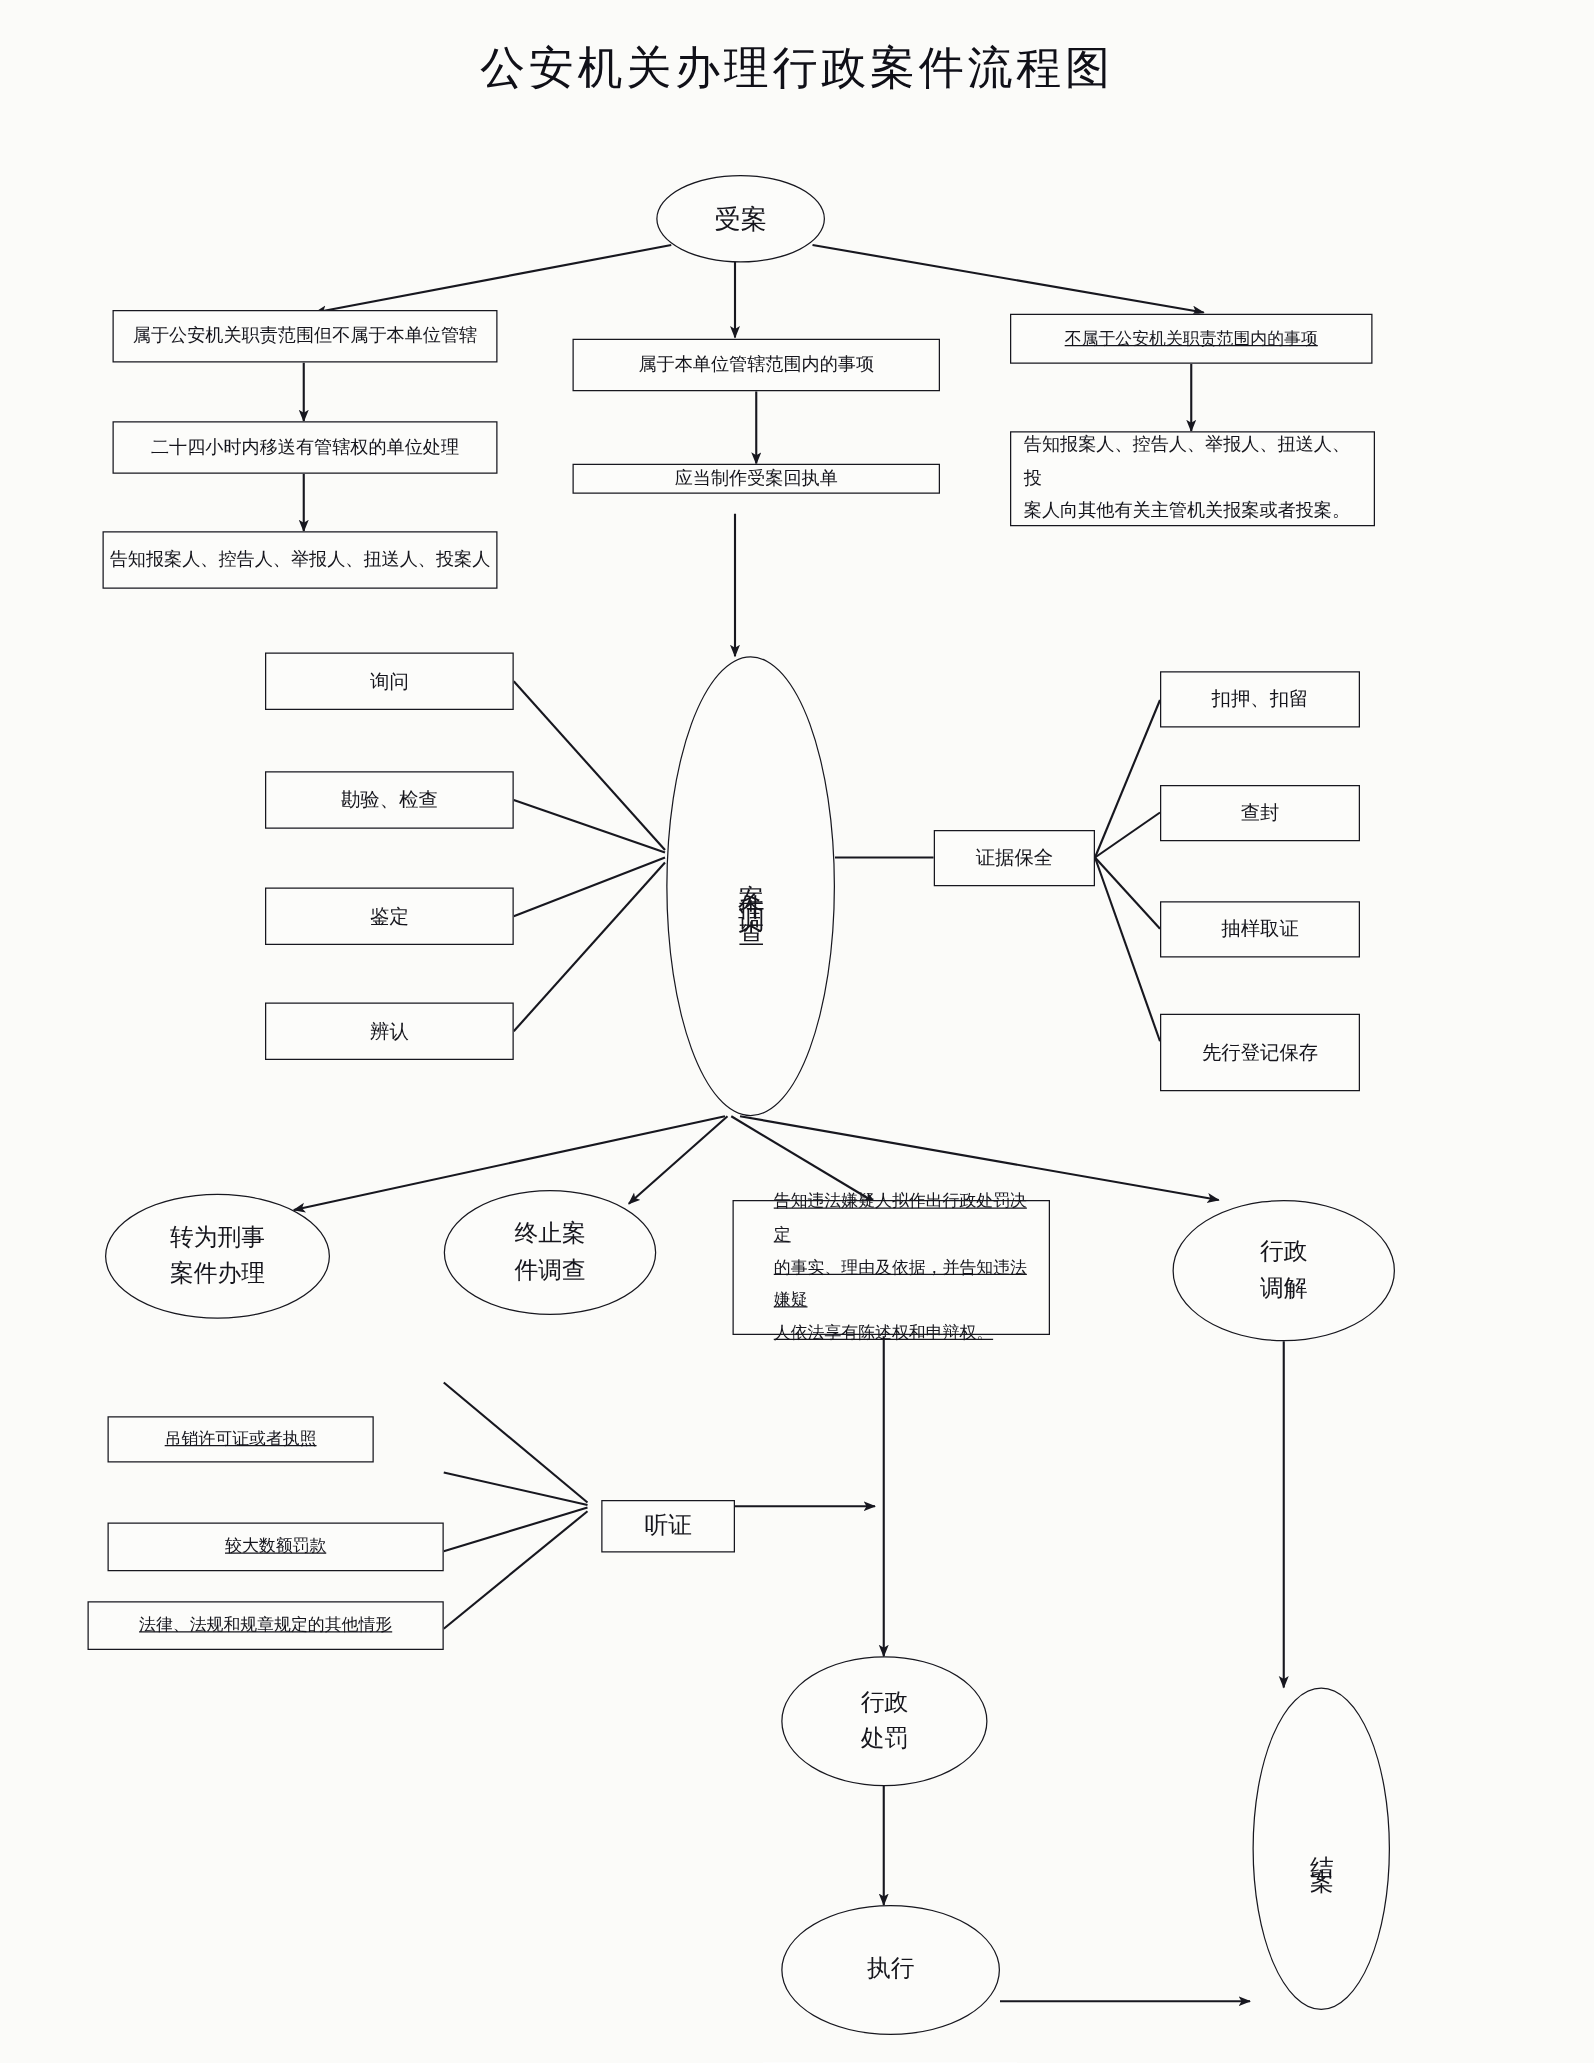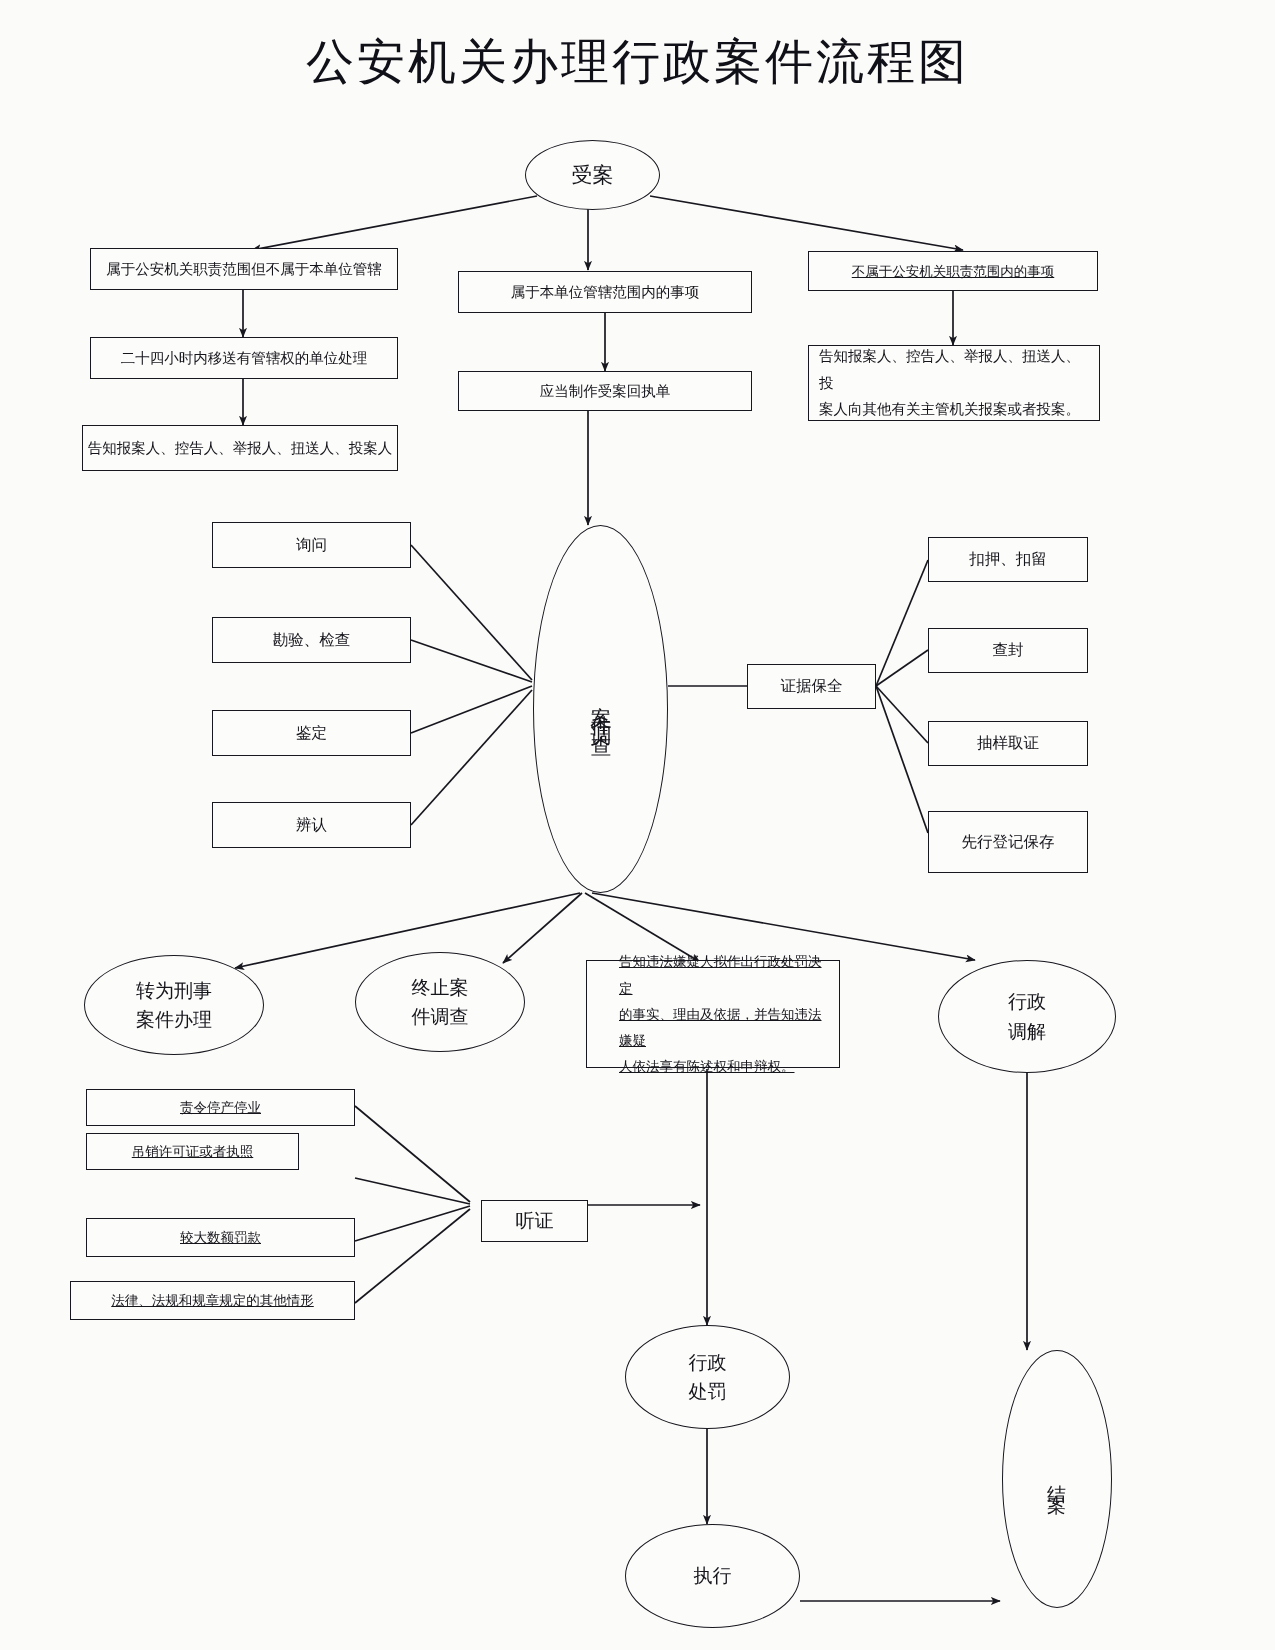--- a/index.html
+++ b/index.html
@@ -38,21 +38,21 @@
     border:1.6px solid #17171f;
     border-radius:50%;
     background:#fcfcfa;
   }
   .title{
     position:absolute;
     left:0;right:0;
     top:30px;
     text-align:center;
     font-family:"DejaVu Serif","Liberation Serif",serif;
-    font-size:48px;
+    font-size:36px;
     letter-spacing:3px;
     color:#101018;
   }
   .t13{font-size:13.5px;text-decoration:underline;}
   .t14{font-size:14.5px;}
   .t15{font-size:15.5px;}
   .t17{font-size:19px;margin-top:16px;}
   .t19{font-size:19px;}
   .t21{font-size:21px;}
   .serifish{font-family:"DejaVu Serif","Liberation Serif",serif;}
@@ -148,21 +148,21 @@
   </div>
 
   <div class="node rect t14" style="left:82px;top:425px;width:316px;height:46px;">
     <span>告知报案人、控告人、举报人、扭送人、投案人</span>
   </div>
 
   <div class="node rect t14" style="left:458px;top:271px;width:294px;height:42px;">
     <span>属于本单位管辖范围内的事项</span>
   </div>
 
-  <div class="node rect t14" style="left:458px;top:371px;width:294px;height:40px;">
+  <div class="node rect t14" style="left:458px;top:371px;width:294px;height:24px;">
     <span>应当制作受案回执单</span>
   </div>
 
   <div class="node rect t13" style="left:808px;top:251px;width:290px;height:40px;">
     <span>不属于公安机关职责范围内的事项</span>
   </div>
 
   <div class="node rect t14 multiline wrap2" style="left:808px;top:345px;width:292px;height:76px;flex-direction:column;align-items:flex-start;justify-content:center;">
     <span>告知报案人、控告人、举报人、扭送人、投</span>
     <span>案人向其他有关主管机关报案或者投案。</span>
@@ -216,23 +216,20 @@
     <span>告知违法嫌疑人拟作出行政处罚决定</span>
     <span>的事实、理由及依据，并告知违法嫌疑</span>
     <span>人依法享有陈述权和申辩权。</span>
   </div>
 
   <div class="node oval t19 serifish" style="left:938px;top:960px;width:178px;height:113px;flex-direction:column;">
     <span>行政</span>
     <span>调解</span>
   </div>
 
-  <div class="node rect t13" style="left:86px;top:1089px;width:269px;height:37px;">
-    <span>责令停产停业</span>
-  </div>
   <div class="node rect t13" style="left:86px;top:1133px;width:213px;height:37px;">
     <span>吊销许可证或者执照</span>
   </div>
   <div class="node rect t13" style="left:86px;top:1218px;width:269px;height:39px;">
     <span>较大数额罚款</span>
   </div>
   <div class="node rect t13" style="left:70px;top:1281px;width:285px;height:39px;">
     <span>法律、法规和规章规定的其他情形</span>
   </div>
 

